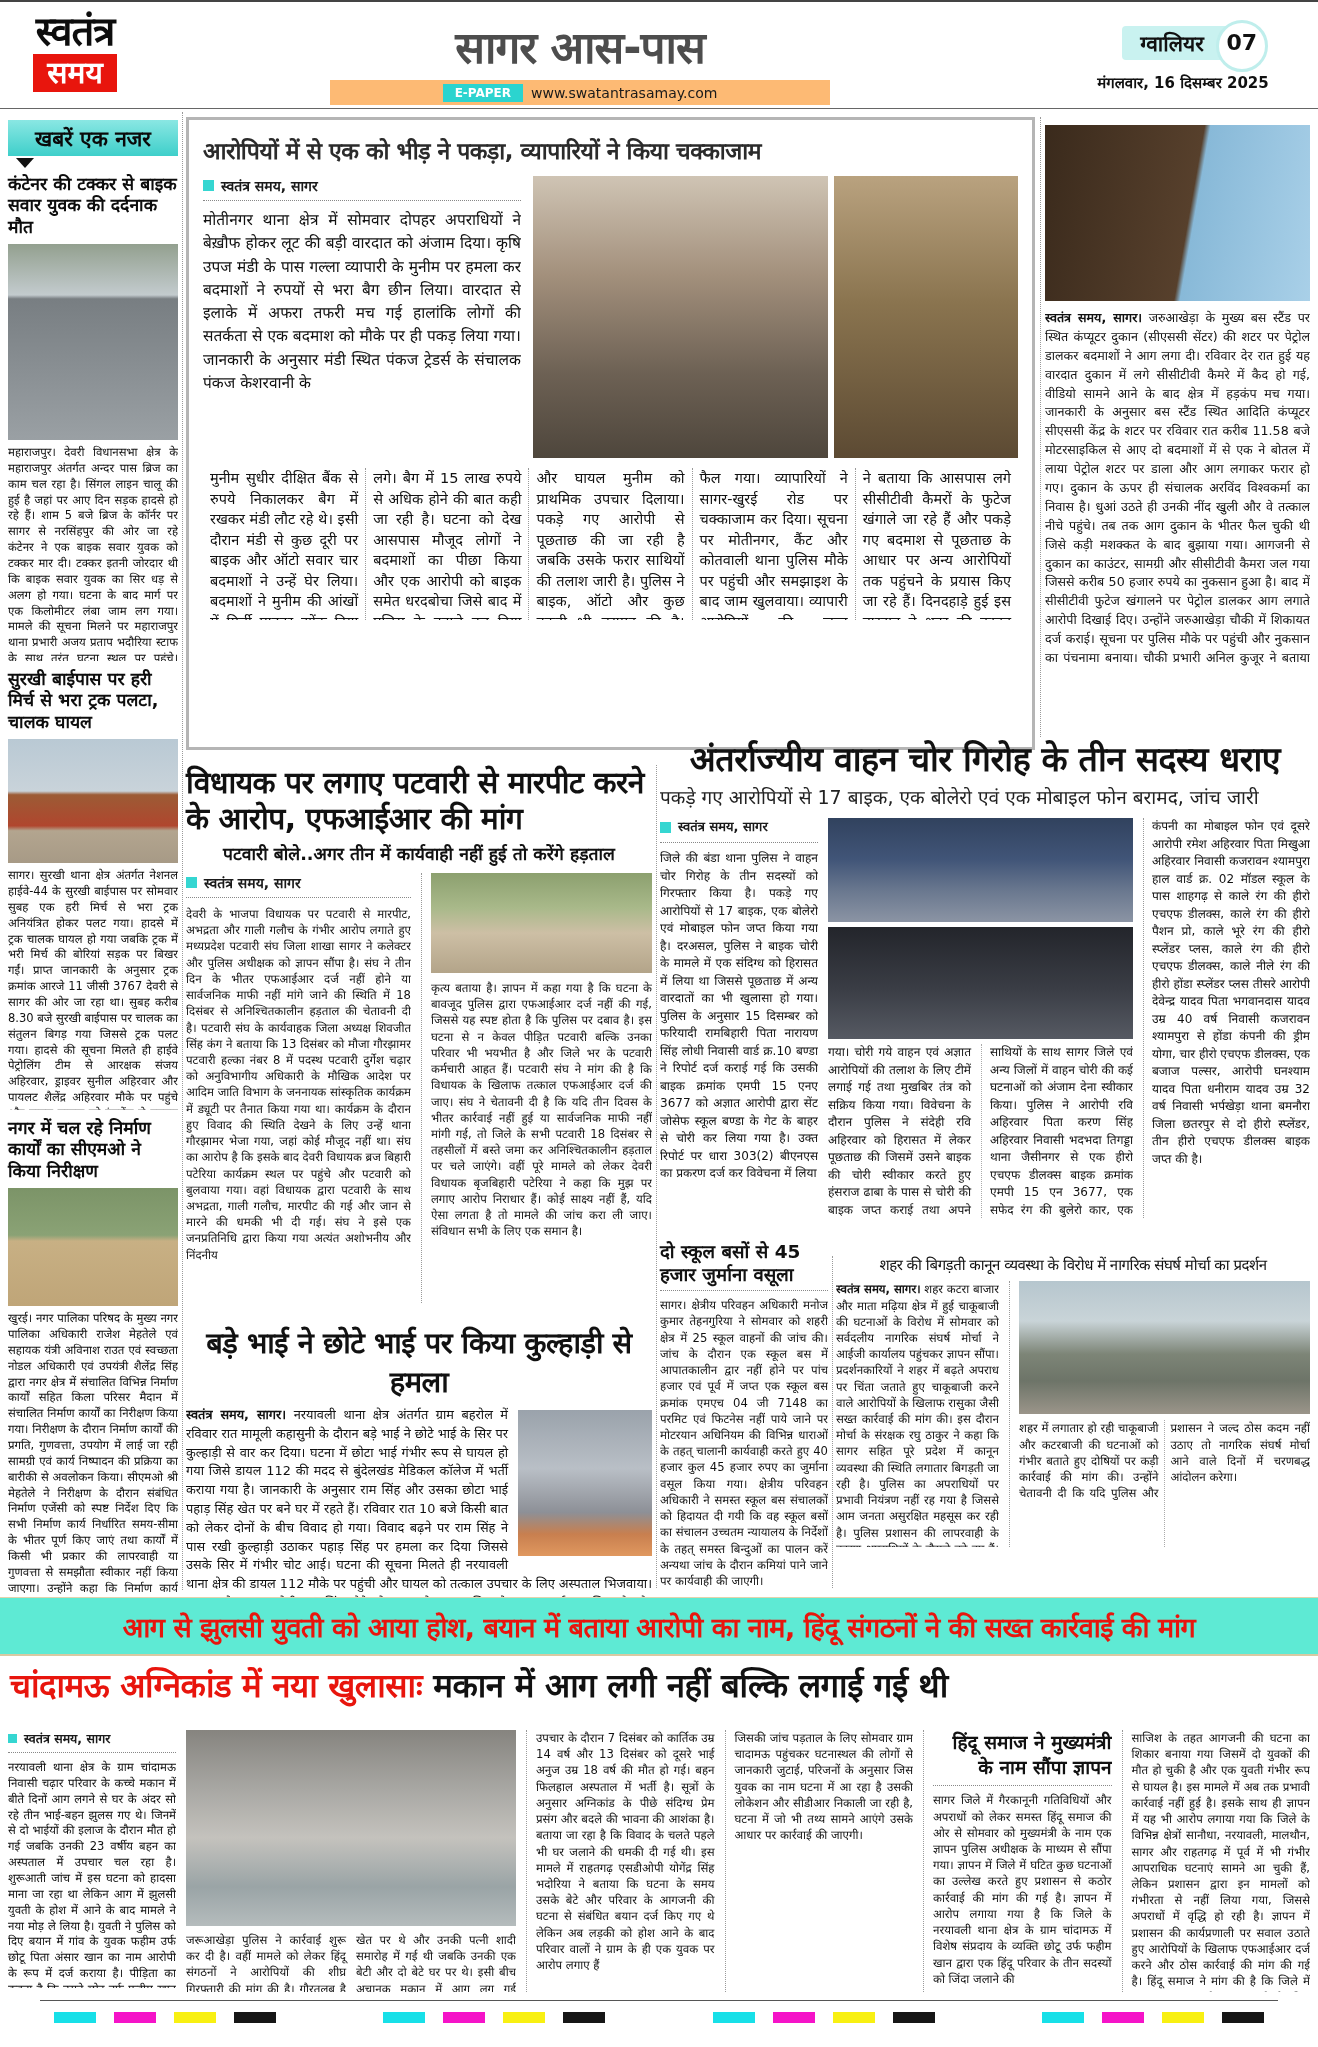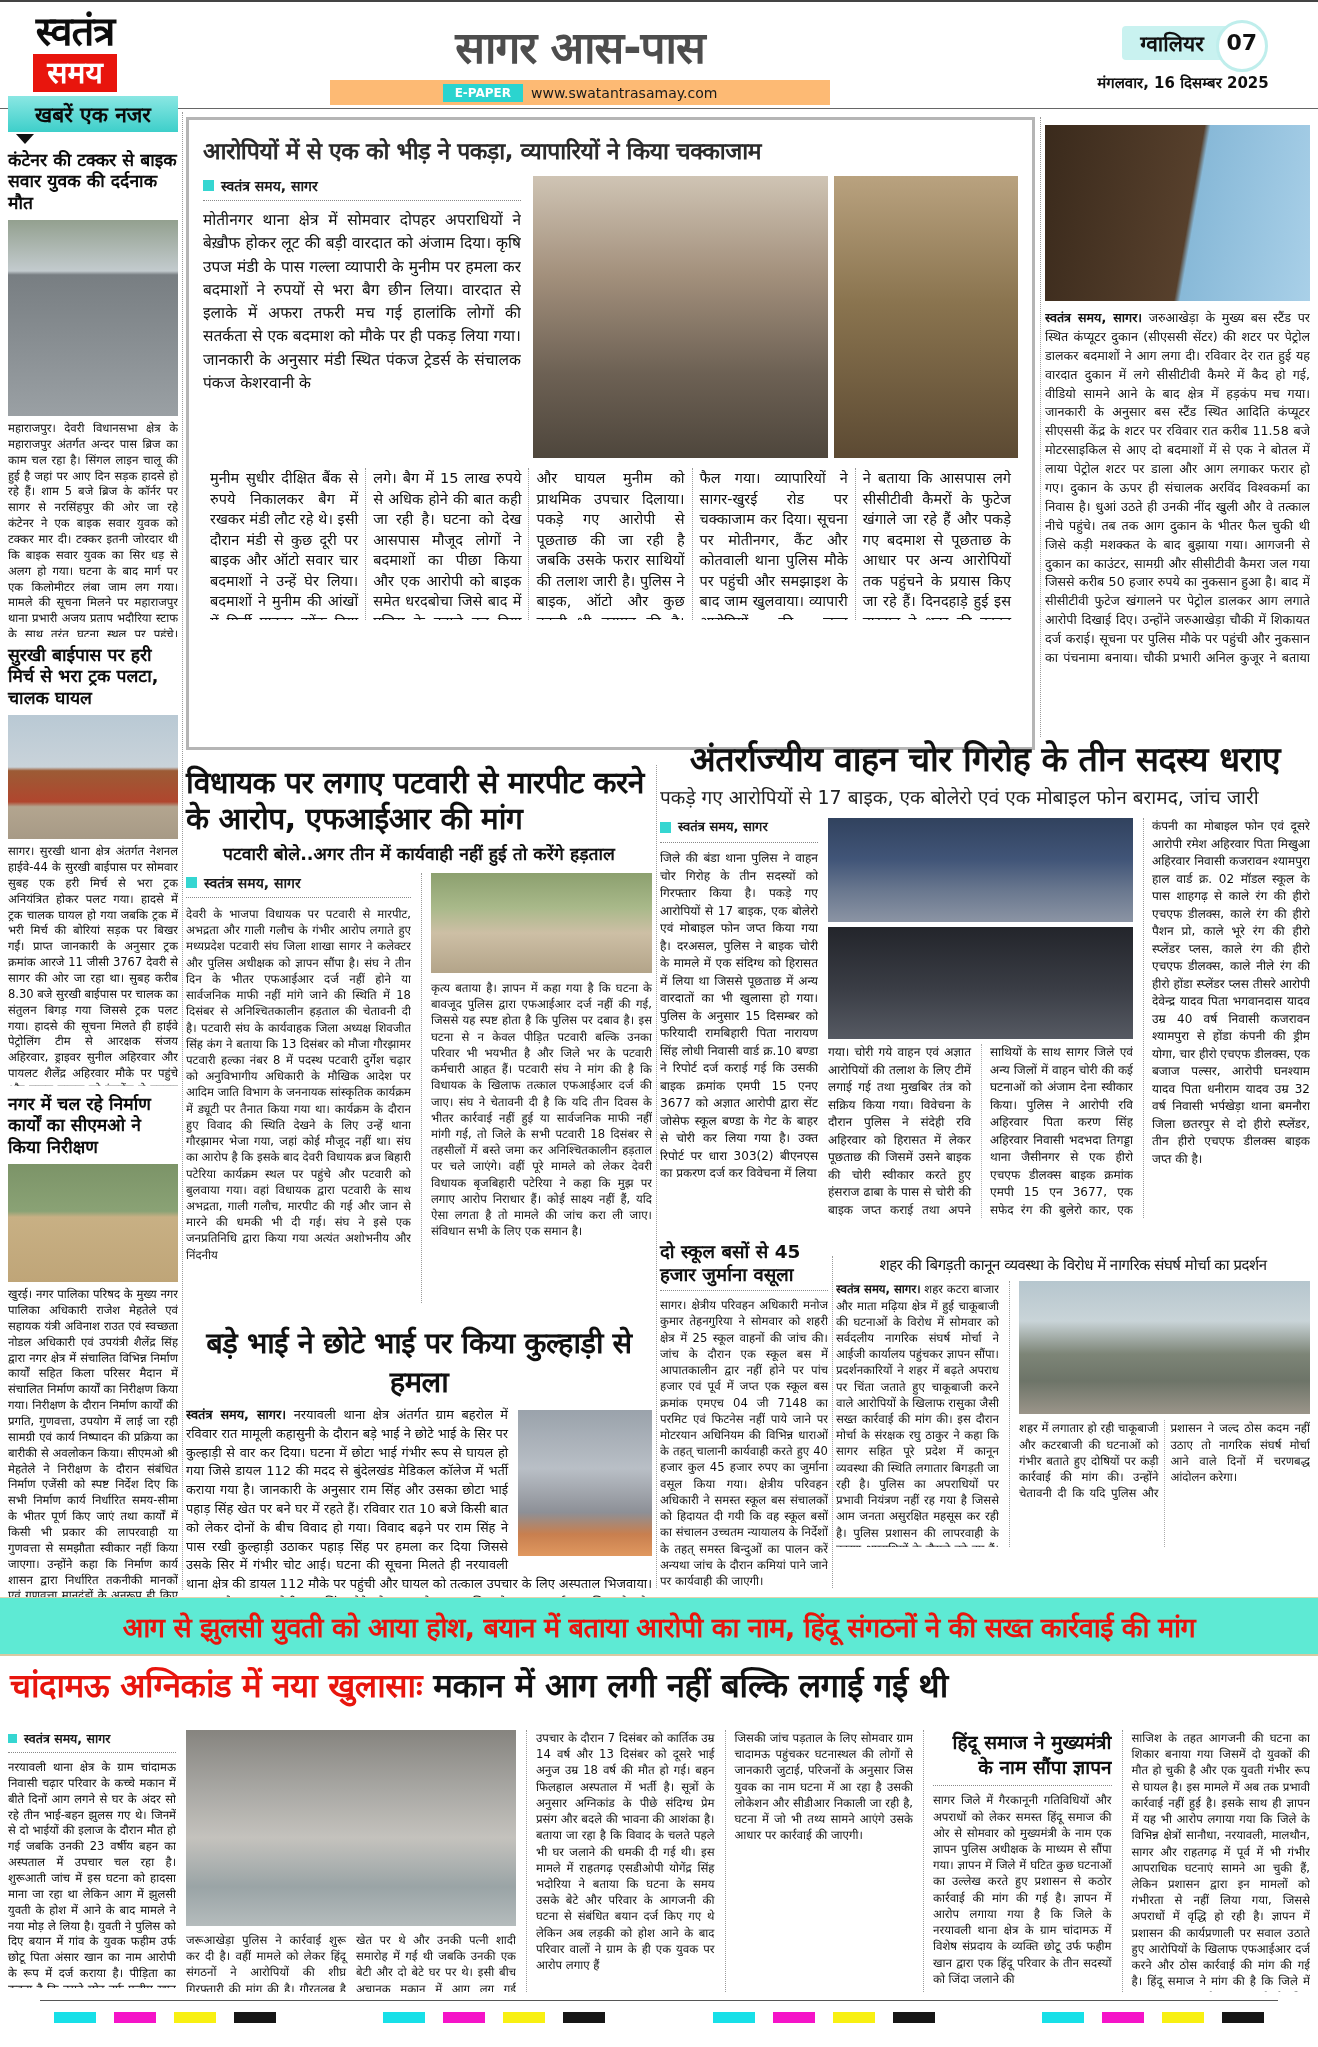--- a/index.html
+++ b/index.html
@@ -26,21 +26,21 @@
   .edition-date{margin-top:12px;font-size:15px;font-weight:700;color:#111;}
   .header-rule{position:absolute;left:0;top:106px;width:1318px;border-top:1.5px solid #666;}
   
   .vrule{position:absolute;width:0;border-left:1px dotted #9a9a9a;}
   .body-txt{font-size:11.5px;line-height:1.38;text-align:justify;color:#101010;}
   .byline-row{display:flex;align-items:center;gap:7px;font-size:14px;font-weight:700;color:#1a1a1a;}
   .byline-sq{width:11px;height:11px;background:#35d6d1;flex:0 0 auto;}
   .byline-u{border-bottom:1px dotted #888;padding-bottom:5px;}
   .ph{background:#9a9a9a;}
   
-  .sidebar{position:absolute;left:8px;top:96px;width:170px;height:1856px;}
+  .sidebar{position:absolute;left:8px;top:120px;width:170px;height:1856px;}
   .sb-title{background:linear-gradient(180deg,#8ae7e3,#3ecfca);color:#0a0a0a;font-size:21px;
             font-weight:700;text-align:center;padding:4px 0;}
   .sb-tri{width:0;height:0;border-left:9px solid transparent;border-right:9px solid transparent;
           border-top:10px solid #111;margin:2px 0 2px 8px;}
   .sb-headline{font-size:17.5px;font-weight:700;text-align:left;line-height:1.22;color:#0d0d0d;margin:6px 0;}
   .sb-photo{width:170px;}
   .sb-body{margin-top:5px;overflow:hidden;}
   .ph-accident{height:196px;background:linear-gradient(180deg,#93a08f 0%,#c3cbce 26%,#787e82 28%,#9aa0a4 100%);}
   .ph-truck{height:124px;background:linear-gradient(180deg,#b9c9d4 0%,#c9d3da 42%,#9c5b35 45%,#b0462e 70%,#b3a58f 74%,#a79a86 100%);}
   .ph-inspect{height:118px;background:linear-gradient(180deg,#7c9468 0%,#8aa275 40%,#c8b084 45%,#bfa578 100%);}

